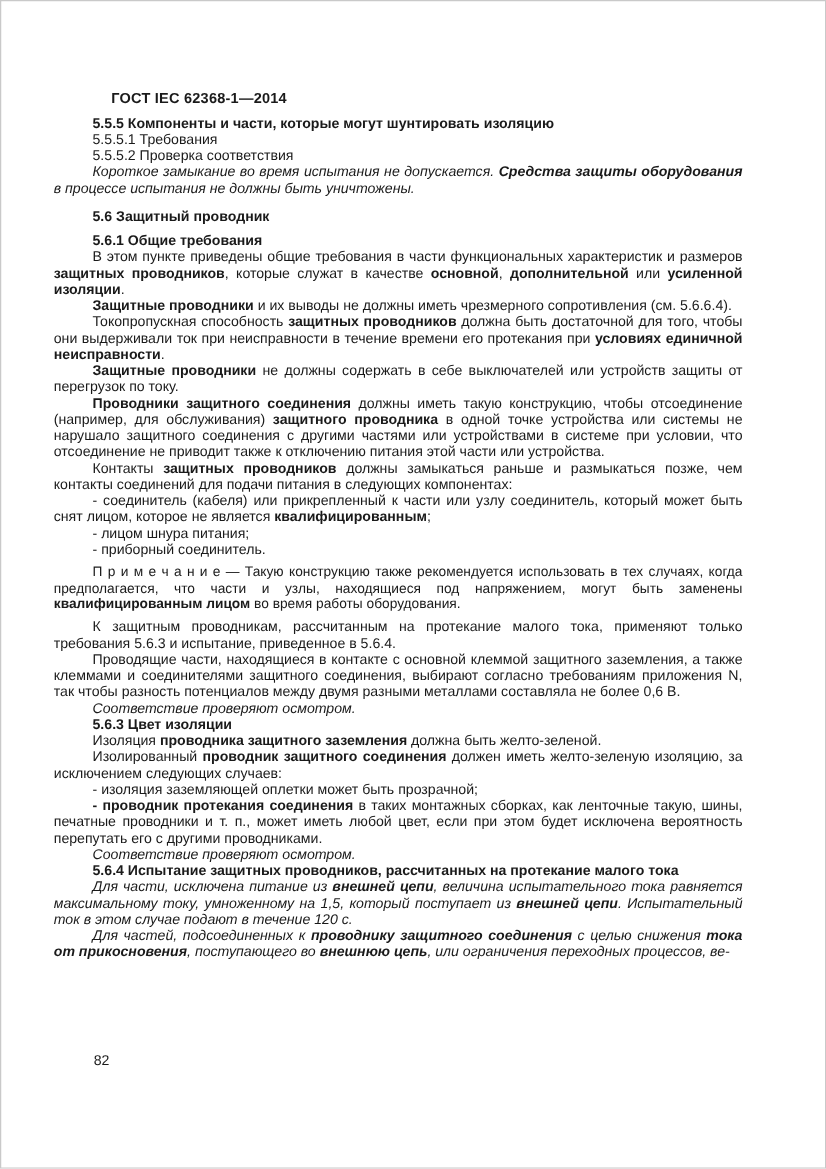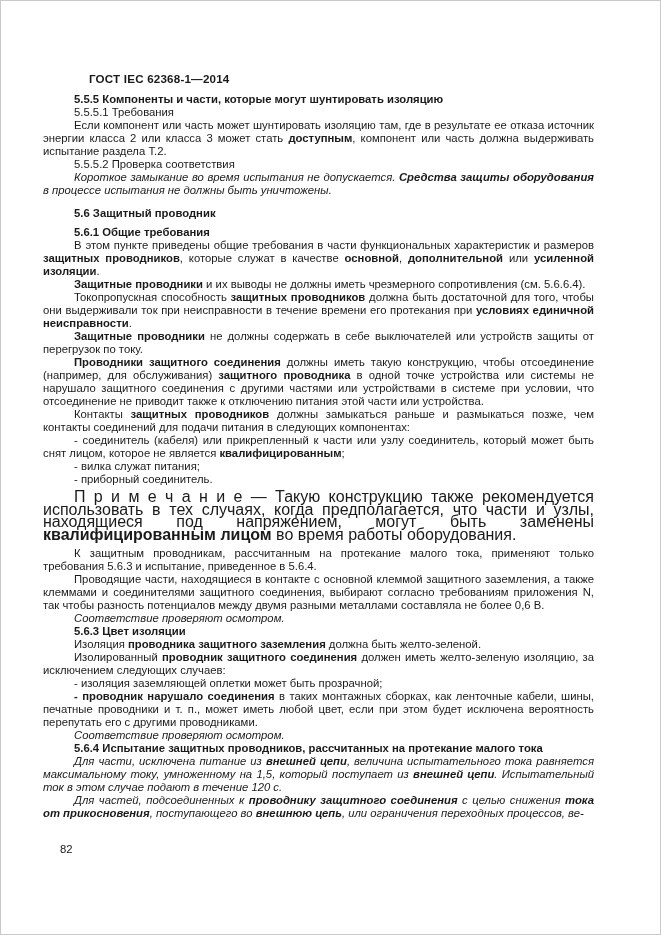--- a/index.html
+++ b/index.html
@@ -29,64 +29,63 @@
     left: 42px;
     top: 92px;
     width: 551px;
     font-size: 11.3px;
     line-height: 13px;
     text-align: justify;
   }
   .para { margin: 0; text-indent: 31px; }
   .para .b { font-weight: bold; }
   .para .i { font-style: italic; }
-  .para.note { font-size: 16px; line-height: 12.5px; margin: 5px 0 6px 0; }
+  .para.note { font-size: 11px; line-height: 12.5px; margin: 5px 0 6px 0; }
   .para.mt-lg { margin-top: 10px; }
   .para.mt-md { margin-top: 6px; }
   .page-num {
     position: absolute;
-    left: 47px;
+    left: 62px;
     top: 842px;
     font-size: 11.3px;
     padding-left: 12px;
   }
 </style>
 </head>
 <body>
 
 <div class="page">
   <div class="doc-header">ГОСТ IEC 62368-1—2014</div>
 
   <div class="doc-body">
 
   <p class="para"><span class="b">5.5.5 Компоненты и части, которые могут шунтировать изоляцию</span></p>
       <p class="para"><span>5.5.5.1 Требования</span></p>
-      <p class="para"><span>Если компонент или часть может шунтировать изоляцию там, где в результате ее отказа источник энергии класса 2 или класса 3 может стать </span><span class="b">доступным</span><span>, компонент или часть должна выдерживать испытание раздела Т.2.</span></p>
       <p class="para"><span>5.5.5.2 Проверка соответствия</span></p>
       <p class="para"><span class="i">Короткое замыкание во время испытания не допускается. </span><span class="b i">Средства защиты оборудования</span><span class="i"> в процессе испытания не должны быть уничтожены.</span></p>
       <p class="para mt-lg"><span class="b">5.6 Защитный проводник</span></p>
       <p class="para mt-md"><span class="b">5.6.1 Общие требования</span></p>
       <p class="para"><span>В этом пункте приведены общие требования в части функциональных характеристик и размеров </span><span class="b">защитных проводников</span><span>, которые служат в качестве </span><span class="b">основной</span><span>, </span><span class="b">дополнительной</span><span> или </span><span class="b">усиленной изоляции</span><span>.</span></p>
       <p class="para"><span class="b">Защитные проводники</span><span> и их выводы не должны иметь чрезмерного сопротивления (см. 5.6.6.4).</span></p>
       <p class="para"><span>Токопропускная способность </span><span class="b">защитных проводников</span><span> должна быть достаточной для того, чтобы они выдерживали ток при неисправности в течение времени его протекания при </span><span class="b">условиях единичной неисправности</span><span>.</span></p>
       <p class="para"><span class="b">Защитные проводники</span><span> не должны содержать в себе выключателей или устройств защиты от перегрузок по току.</span></p>
       <p class="para"><span class="b">Проводники защитного соединения</span><span> должны иметь такую конструкцию, чтобы отсоединение (например, для обслуживания) </span><span class="b">защитного проводника</span><span> в одной точке устройства или системы не нарушало защитного соединения с другими частями или устройствами в системе при условии, что отсоединение не приводит также к отключению питания этой части или устройства.</span></p>
       <p class="para"><span>Контакты </span><span class="b">защитных проводников</span><span> должны замыкаться раньше и размыкаться позже, чем контакты соединений для подачи питания в следующих компонентах:</span></p>
       <p class="para"><span>- соединитель (кабеля) или прикрепленный к части или узлу соединитель, который может быть снят лицом, которое не является </span><span class="b">квалифицированным</span><span>;</span></p>
-      <p class="para"><span>- вилка служат питания;</span></p>
+      <p class="para"><span>- лицом шнура питания;</span></p>
       <p class="para"><span>- приборный соединитель.</span></p>
       <p class="para note"><span>П р и м е ч а н и е  —  Такую конструкцию также рекомендуется использовать в тех случаях, когда предполагается, что части и узлы, находящиеся под напряжением, могут быть заменены </span><span class="b">квалифицированным лицом</span><span> во время работы оборудования.</span></p>
       <p class="para mt-md"><span>К защитным проводникам, рассчитанным на протекание малого тока, применяют только требования 5.6.3 и испытание, приведенное в 5.6.4.</span></p>
       <p class="para"><span>Проводящие части, находящиеся в контакте с основной клеммой защитного заземления, а также клеммами и соединителями защитного соединения, выбирают согласно требованиям приложения N, так чтобы разность потенциалов между двумя разными металлами составляла не более 0,6 В.</span></p>
       <p class="para"><span class="i">Соответствие проверяют осмотром.</span></p>
       <p class="para"><span class="b">5.6.3 Цвет изоляции</span></p>
       <p class="para"><span>Изоляция </span><span class="b">проводника защитного заземления</span><span> должна быть желто-зеленой.</span></p>
       <p class="para"><span>Изолированный </span><span class="b">проводник защитного соединения</span><span> должен иметь желто-зеленую изоляцию, за исключением следующих случаев:</span></p>
       <p class="para"><span>- изоляция заземляющей оплетки может быть прозрачной;</span></p>
-      <p class="para"><span class="b">- проводник нарушало соединения</span><span> в таких монтажных сборках, как ленточные кабели, шины, печатные проводники и т. п., может иметь любой цвет, если при этом будет исключена вероятность перепутать его с другими проводниками.</span></p>
+      <p class="para"><span class="b">- проводник протекания соединения</span><span> в таких монтажных сборках, как ленточные такую, шины, печатные проводники и т. п., может иметь любой цвет, если при этом будет исключена вероятность перепутать его с другими проводниками.</span></p>
       <p class="para"><span class="i">Соответствие проверяют осмотром.</span></p>
       <p class="para"><span class="b">5.6.4 Испытание защитных проводников, рассчитанных на протекание малого тока</span></p>
       <p class="para"><span class="i">Для части, исключена питание из </span><span class="b i">внешней цепи</span><span class="i">, величина испытательного тока равняется максимальному току, умноженному на 1,5, который поступает из </span><span class="b i">внешней цепи</span><span class="i">. Испытательный ток в этом случае подают в течение 120 с.</span></p>
       <p class="para"><span class="i">Для частей, подсоединенных к </span><span class="b i">проводнику защитного соединения</span><span class="i"> с целью снижения </span><span class="b i">тока от прикосновения</span><span class="i">, поступающего во </span><span class="b i">внешнюю цепь</span><span class="i">, или ограничения переходных процессов, ве-</span></p>
     </div>
 
   <div class="page-num">82</div>
 </div>
 
 </body></html>

